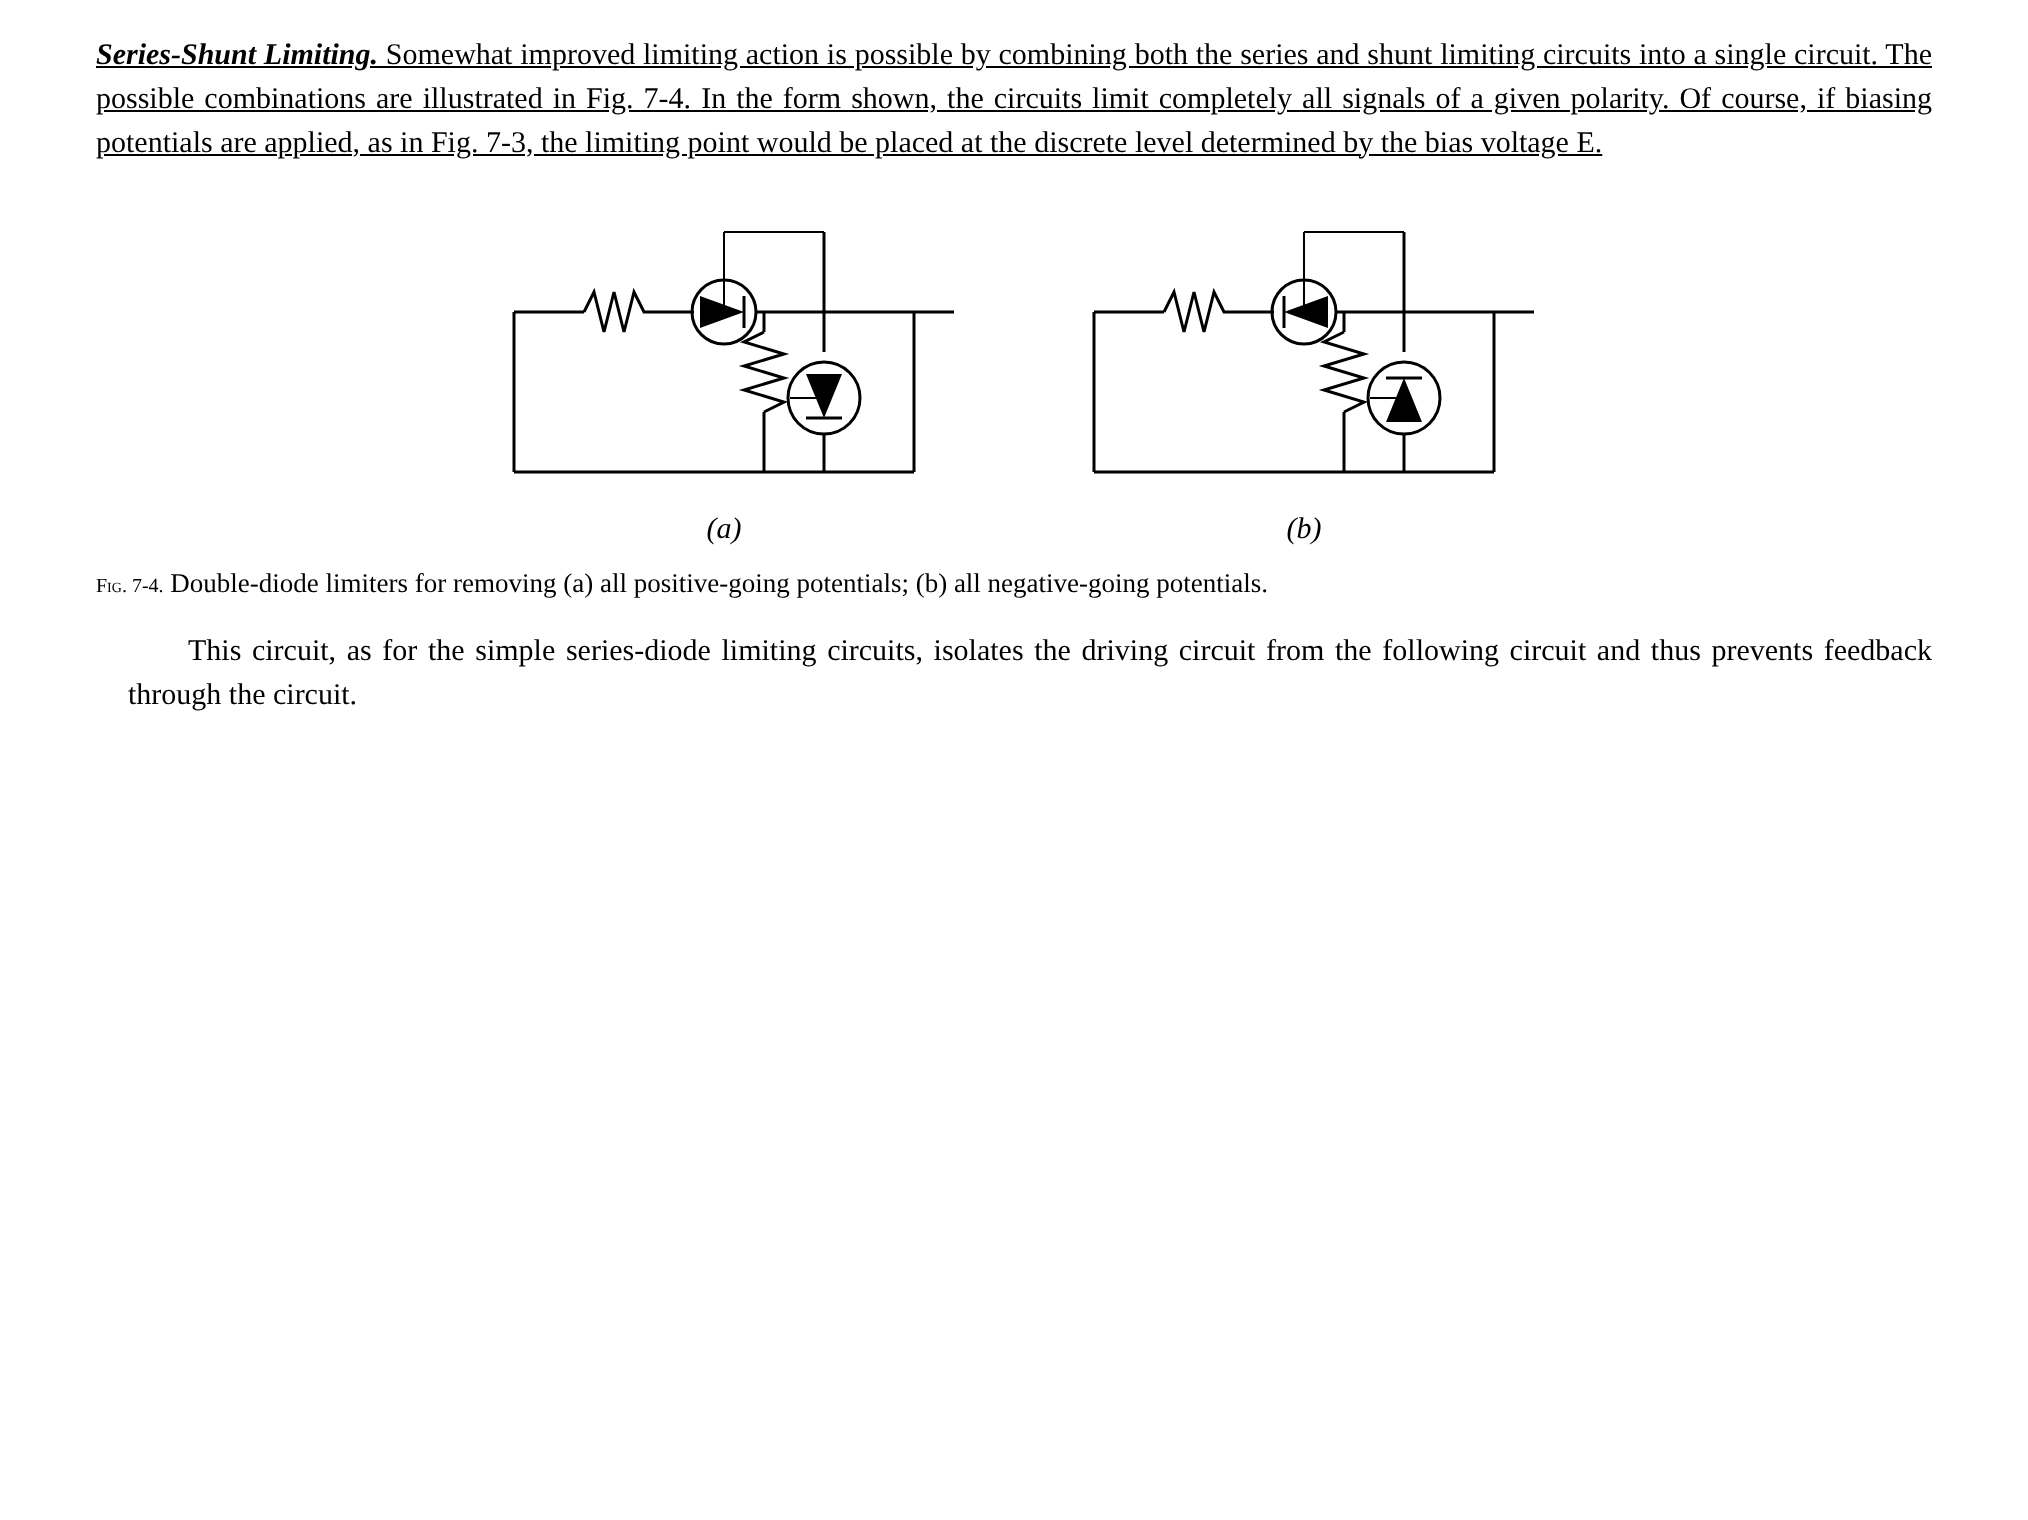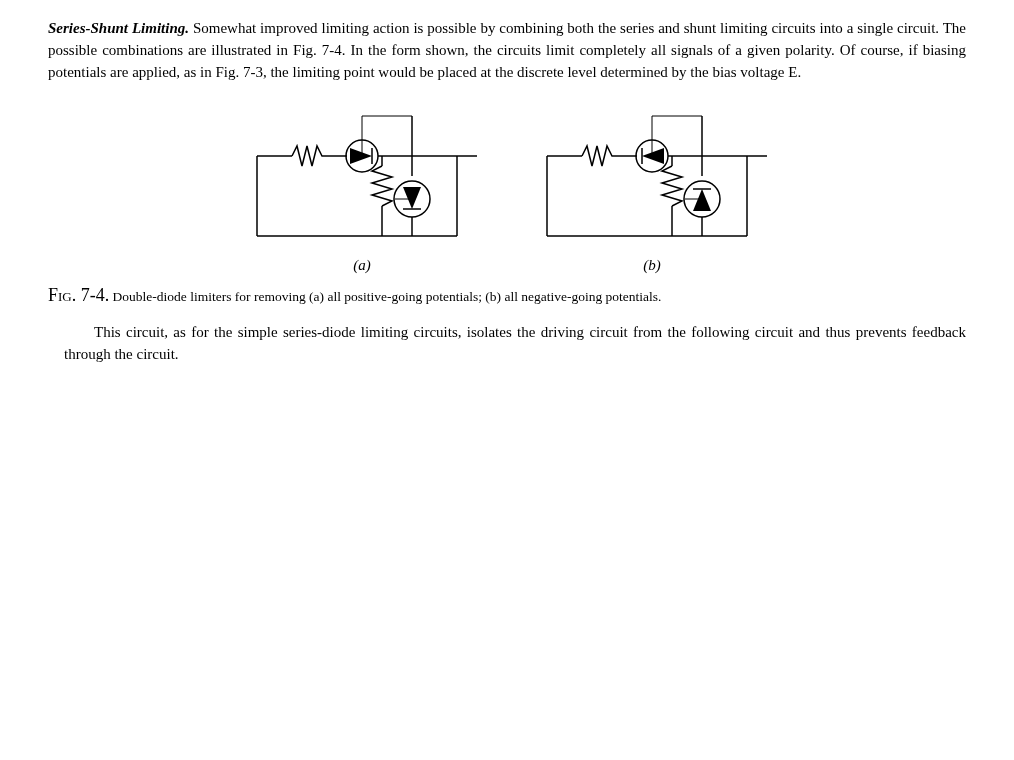--- a/index.html
+++ b/index.html
@@ -10,20 +10,21 @@
       line-height: 1.45;
       color: #000;
       width: 1014px;
       min-height: 760px;
       padding: 18px 48px 30px 48px;
     }
 
     .text-block {
       text-align: justify;
       margin-bottom: 10px;
+      text-decoration: underline;
     }
 
     .italic-bold {
       font-style: italic;
       font-weight: bold;
     }
 
     .figure-area {
       display: flex;
       justify-content: center;
@@ -46,21 +47,21 @@
 
     .caption-block {
       font-size: 13.5px;
       text-align: left;
       margin: 4px 0 14px 0;
       line-height: 1.4;
     }
 
     .caption-label {
       font-variant: small-caps;
-      font-size: 18px;
+      font-size: 10px;
     }
 
     .paragraph-block {
       text-align: justify;
       margin-bottom: 8px;
       text-indent: 2em;
       margin-left: 16px;
     }
   </style>
 </head>

